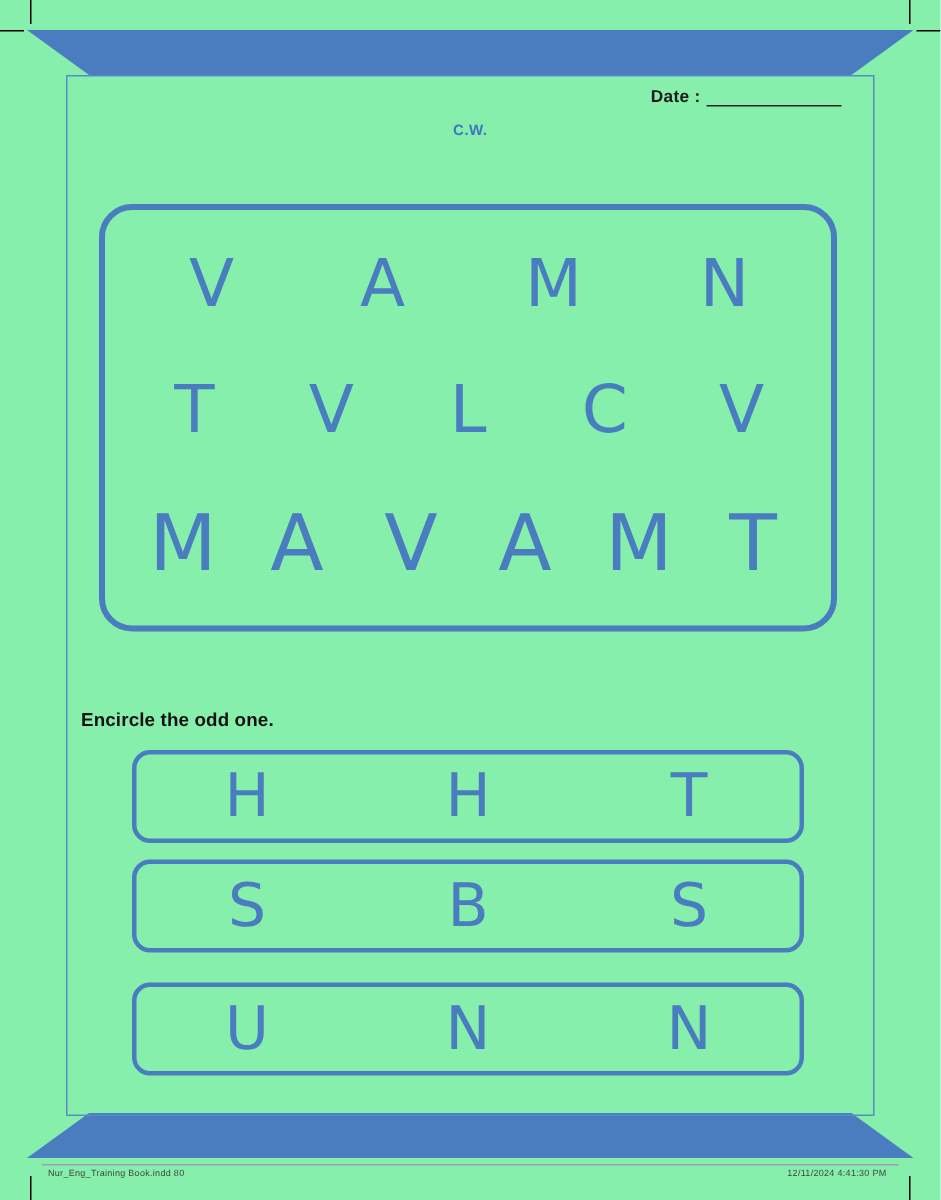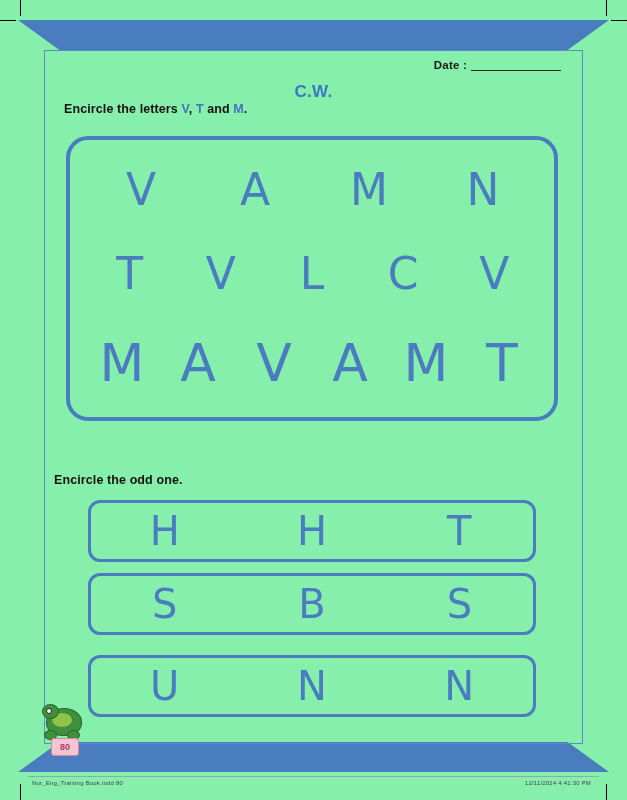--- a/index.html
+++ b/index.html
@@ -77,21 +77,21 @@
   .date-line {
     width: 90px;
     border-bottom: 1px solid #222;
     height: 12px;
   }
 
   .section-tag {
     position: absolute;
     width: 100%;
     text-align: center;
-    font-size: 17px;
+    font-size: 10px;
     font-weight: bold;
     color: #3f76c4;
     letter-spacing: .3px;
   }
 
   .instruction {
     position: absolute;
     font-size: 12.5px;
     font-weight: bold;
     color: #111111;
@@ -264,23 +264,20 @@
 
   <div class="content-border"></div>
 
   <div class="date-row">
     <span class="date-label">Date :</span>
     <span class="date-line"></span>
   </div>
 
   <div class="section-tag" style="top:82px;">C.W.</div>
 
-  <div class="instruction" style="left:64px;top:102px;">
-    <span>Encircle the letters </span><span class="hl">V</span><span>, </span><span class="hl">T</span><span> and </span><span class="hl">M</span><span>.</span>
-  </div>
 
   <div class="letter-box">
     <div class="letter-grid">
       <div class="letter-row row-1">
         <span>V</span>
         <span>A</span>
         <span>M</span>
         <span>N</span>
       </div>
       <div class="letter-row row-2">
@@ -312,27 +309,18 @@
     <span>S</span>
     <span>B</span>
     <span>S</span>
   </div>
   <div class="strip" id="strip-2">
     <span>U</span>
     <span>N</span>
     <span>N</span>
   </div>
 
-  <div class="mascot">
-    <div class="shell"></div>
-    <div class="shell-pat"></div>
-    <div class="head"></div>
-    <div class="eye"></div>
-    <div class="foot-a"></div>
-    <div class="foot-b"></div>
-    <div class="page-badge">80</div>
-  </div>
 
   <div class="footer-rule"></div>
   <div class="footer-left">Nur_Eng_Training Book.indd   80</div>
   <div class="footer-right">12/11/2024   4:41:30 PM</div>
 
 </div>
 
 </body></html>

